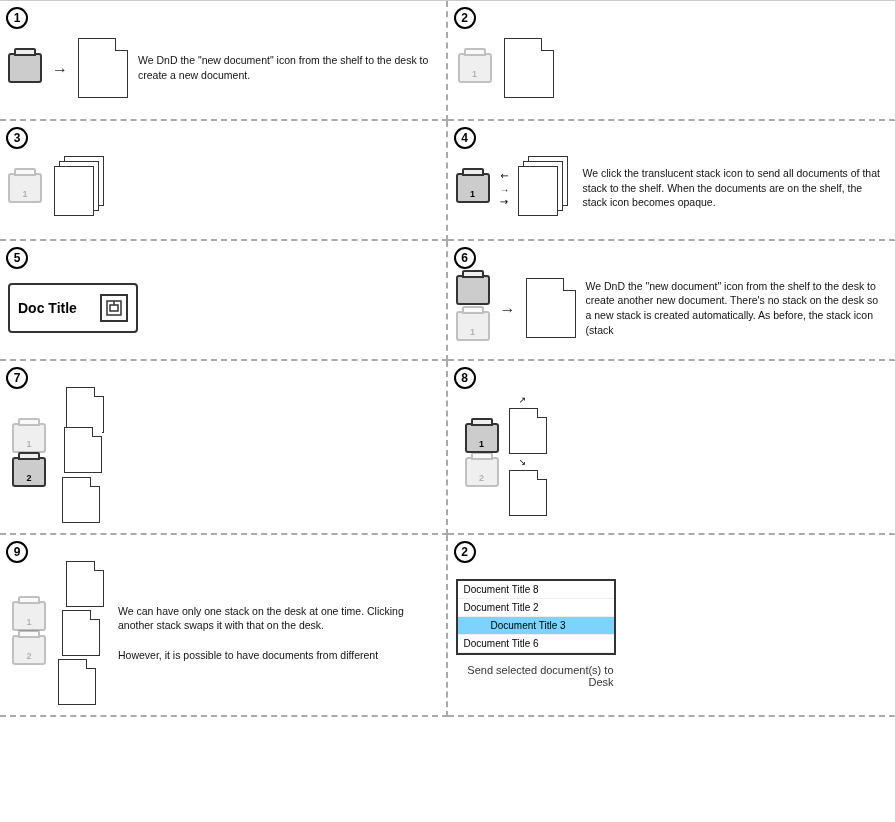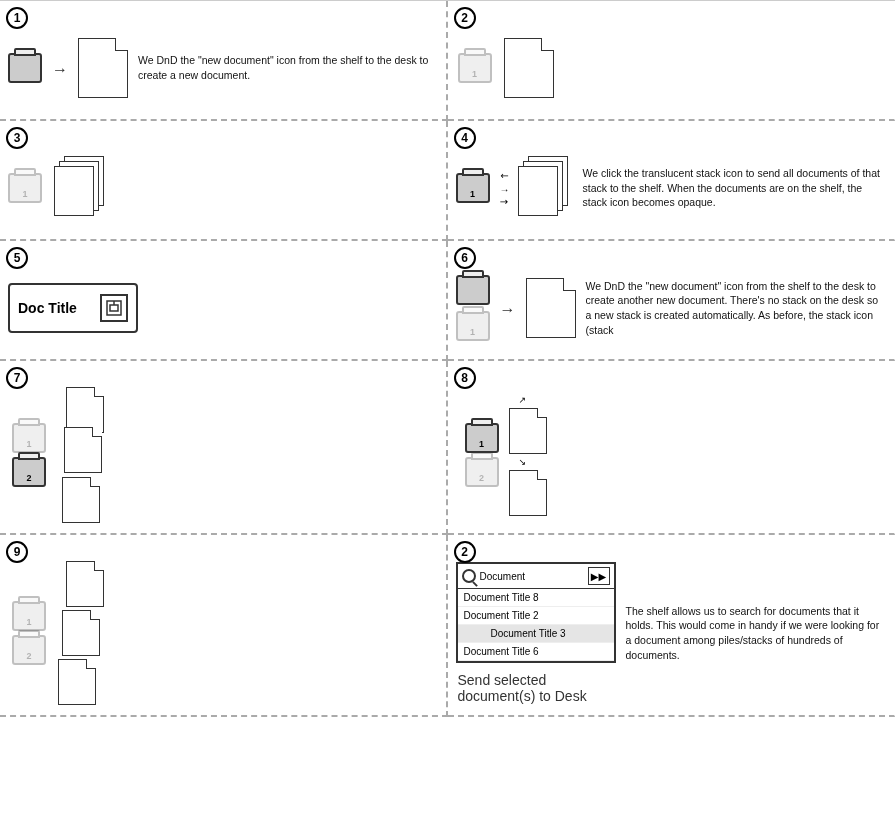--- a/index.html
+++ b/index.html
@@ -181,21 +181,21 @@
       font-size: 10px;
       cursor: pointer;
     }
     .doc-list-item {
       padding: 3px 6px;
       font-size: 10px;
       border-bottom: 1px solid #eee;
       cursor: pointer;
     }
     .doc-list-item.selected {
-      background: #e5e5e5;
+      background: #7dd3fc;
       padding-left: 33px;
     }
     .send-label {
       font-size: 9px;
       text-align: center;
       padding: 4px 2px 0 2px;
       color: #333;
     }
 
     
@@ -482,39 +482,36 @@
               </div>
             </div>
           </div>
           <div style="margin-left:8px; display:flex; flex-direction:column; gap:3px; align-items:flex-start;">
             <div class="doc-shape-sm" style="margin-left:8px;"></div>
             <div class="doc-shape-sm" style="margin-left:4px;"></div>
             <div class="doc-shape-sm"></div>
           </div>
         </div>
       </div>
+      <div class="description" style="white-space:pre-line;">We can have only one stack on the desk at one time. Clicking another stack swaps it with that on the desk.
+
+However, it is possible to have documents from different</div>
     </div>
   </div>
 
   <div class="cell">
     <div class="step-number">2</div>
     <div class="cell-content">
       <div class="illustration">
         <div style="display:flex; flex-direction:column; align-items:center; gap:2px;">
           <div class="search-panel">
-            <div class="search-bar">
-              <div class="search-icon"></div>
-              <span class="search-input-mock">Document</span>
-              <div class="search-go-btn">▶▶</div>
-            </div>
             <div class="doc-list-item">Document Title 8</div>
             <div class="doc-list-item">Document Title 2</div>
             <div class="doc-list-item selected">Document Title 3</div>
             <div class="doc-list-item">Document Title 6</div>
           </div>
-          <div class="send-label" style="width:160px; text-align:left; font-size:14px; margin-top:3px;">Send selected document(s) to Desk</div>
-        </div>
-      </div>
-      <div class="description">The shelf allows us to search for documents that it holds. This would come in handy if we were looking for a document among piles/stacks of hundreds of documents.</div>
+          <div class="send-label" style="width:160px; text-align:right; font-size:11px; margin-top:3px;">Send selected document(s) to Desk</div>
+        </div>
+      </div>
     </div>
   </div>
 
 </div>
 
 </body></html>

